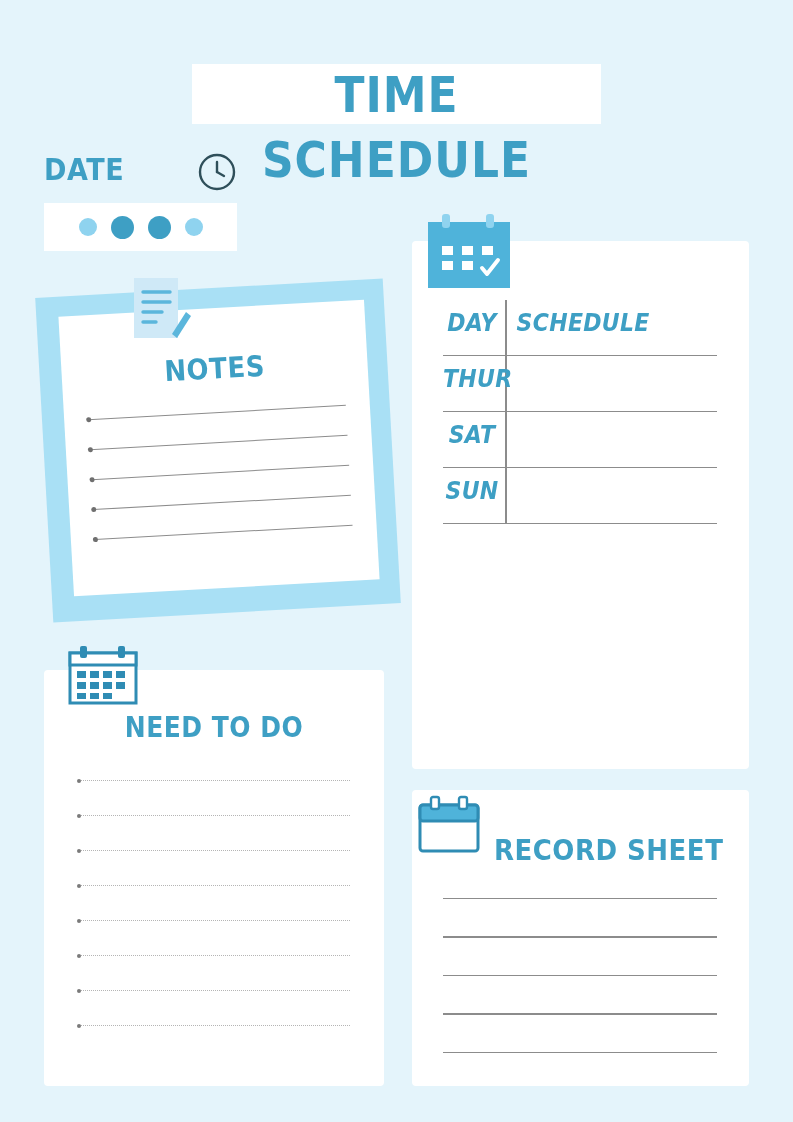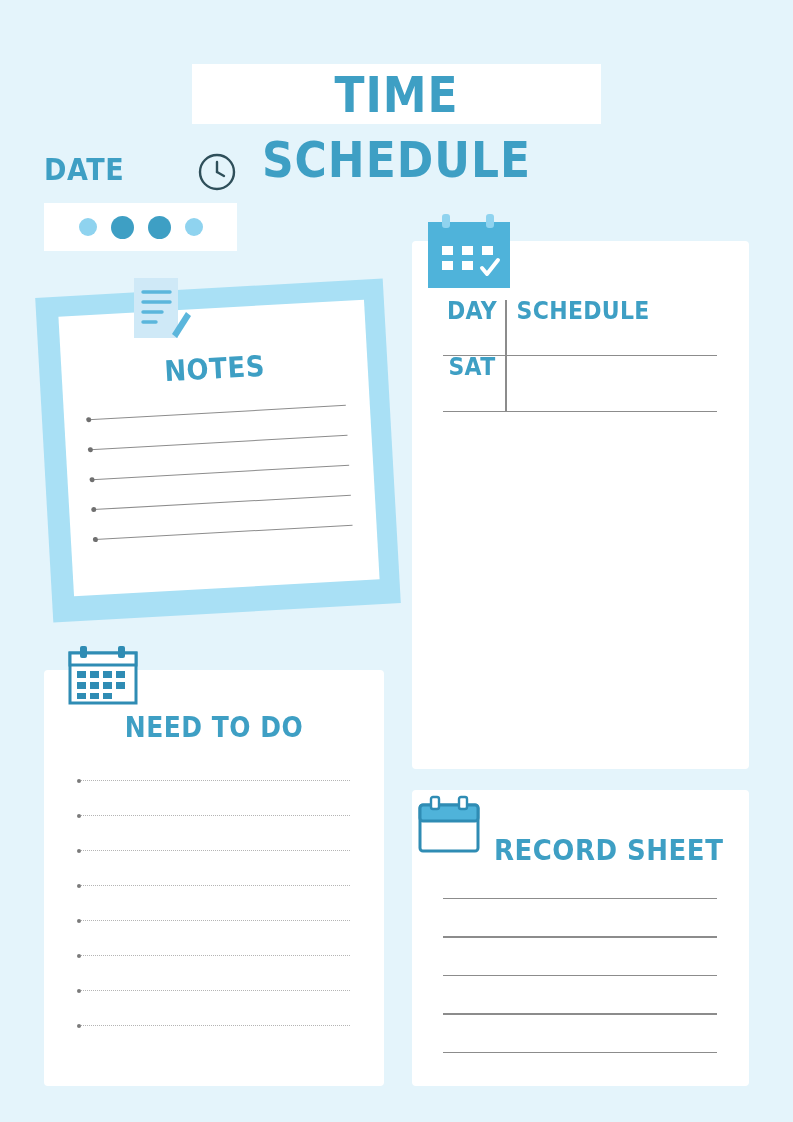--- a/index.html
+++ b/index.html
@@ -234,23 +234,24 @@
     height: 74px;
   }
   .sched-table {
     position: absolute;
     left: 443px;
     top: 300px;
     width: 274px;
   }
   .sched-row {
     display: flex;
-    align-items: flex-start;
+    align-items: center;
     height: 55px;
     border-bottom: 1.6px solid #8c8c8c;
+    font-style: italic;
   }
   .sched-row.head {
     border-bottom: 1.6px solid #8c8c8c;
   }
   .sched-day {
     width: 58px;
     text-align: center;
     font-family: "DejaVu Sans", sans-serif;
     font-weight: bold;
     font-size: 22px;
@@ -418,21 +419,31 @@
       <path d="M54 54 L59 60 L70 46" fill="none" stroke="#ffffff" stroke-width="4" stroke-linecap="round" stroke-linejoin="round"></path>
     </svg>
   </div>
   <div class="sched-table">
     <div class="sched-row head">
       <div class="sched-day">DAY</div>
       <div class="sched-sep"></div>
       <div class="sched-val">SCHEDULE</div>
     </div>
     <div class="sched-row">
+      <div class="sched-day">THUR</div>
+      <div class="sched-sep"></div>
+      <div class="sched-val"></div>
+    </div>
+    <div class="sched-row">
       <div class="sched-day">SAT</div>
+      <div class="sched-sep"></div>
+      <div class="sched-val"></div>
+    </div>
+    <div class="sched-row">
+      <div class="sched-day">SUN</div>
       <div class="sched-sep"></div>
       <div class="sched-val"></div>
     </div>
   </div>
 
   <div class="record-card"></div>
   <div class="record-cal-icon">
     <svg width="62" height="62" viewBox="0 0 62 62">
       <rect x="2" y="10" width="58" height="46" rx="3" fill="#ffffff" stroke="#2f8cb4" stroke-width="3"></rect>
       <rect x="2" y="10" width="58" height="16" rx="3" fill="#4fb3da" stroke="#2f8cb4" stroke-width="3"></rect>

